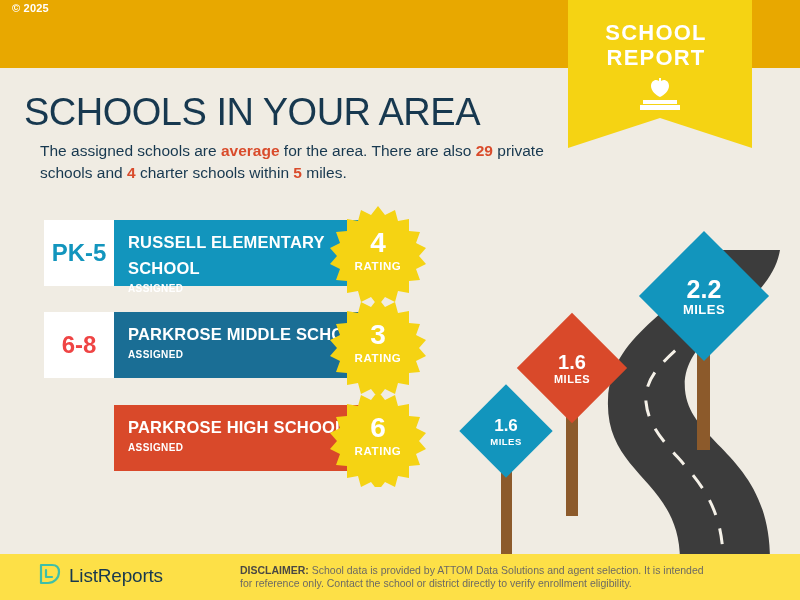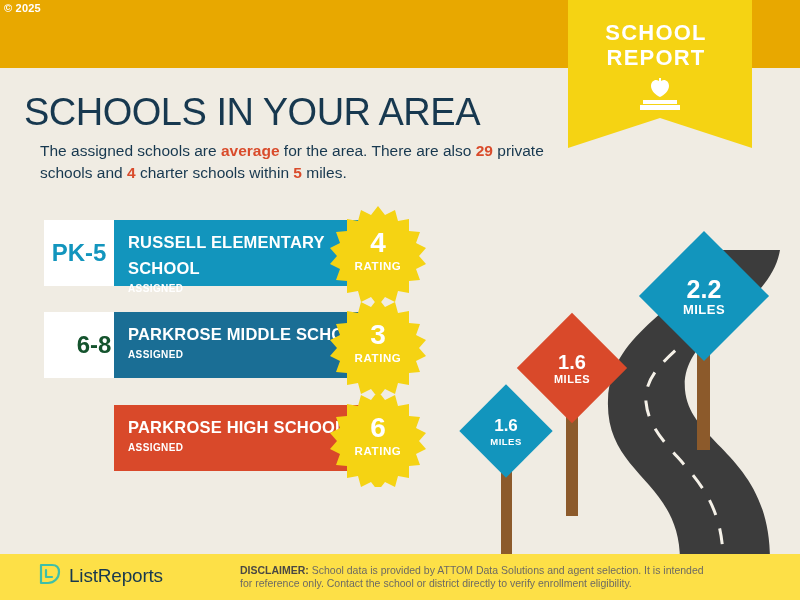--- a/index.html
+++ b/index.html
@@ -18,21 +18,21 @@
     position: absolute;
     inset: 0;
     background: #f0ece3;
     overflow: hidden;
   }
 
   
   .copyright {
     position: absolute;
     top: 2px;
-    left: 4px;
+    left: 12px;
     font-size: 11px;
     color: #ffffff;
     font-weight: bold;
     z-index: 40;
     letter-spacing: 0.2px;
   }
 
   
   .header-bar {
     position: absolute;
@@ -143,21 +143,21 @@
     width: 70px;
     height: 66px;
     background: #ffffff;
     display: flex;
     align-items: center;
     justify-content: center;
     font-size: 24px;
     font-weight: bold;
   }
   .g1 { color: #1295bd; }
-  .g2 { color: #14532d; padding-left: 15px; }
+  .g2 { color: #ef4444; }
   .g3 { color: #d9492a; }
 
   .name-box {
     position: absolute;
     left: 70px;
     top: 0;
     width: 270px;
     height: 66px;
     padding: 9px 12px 0 14px;
     box-sizing: border-box;

